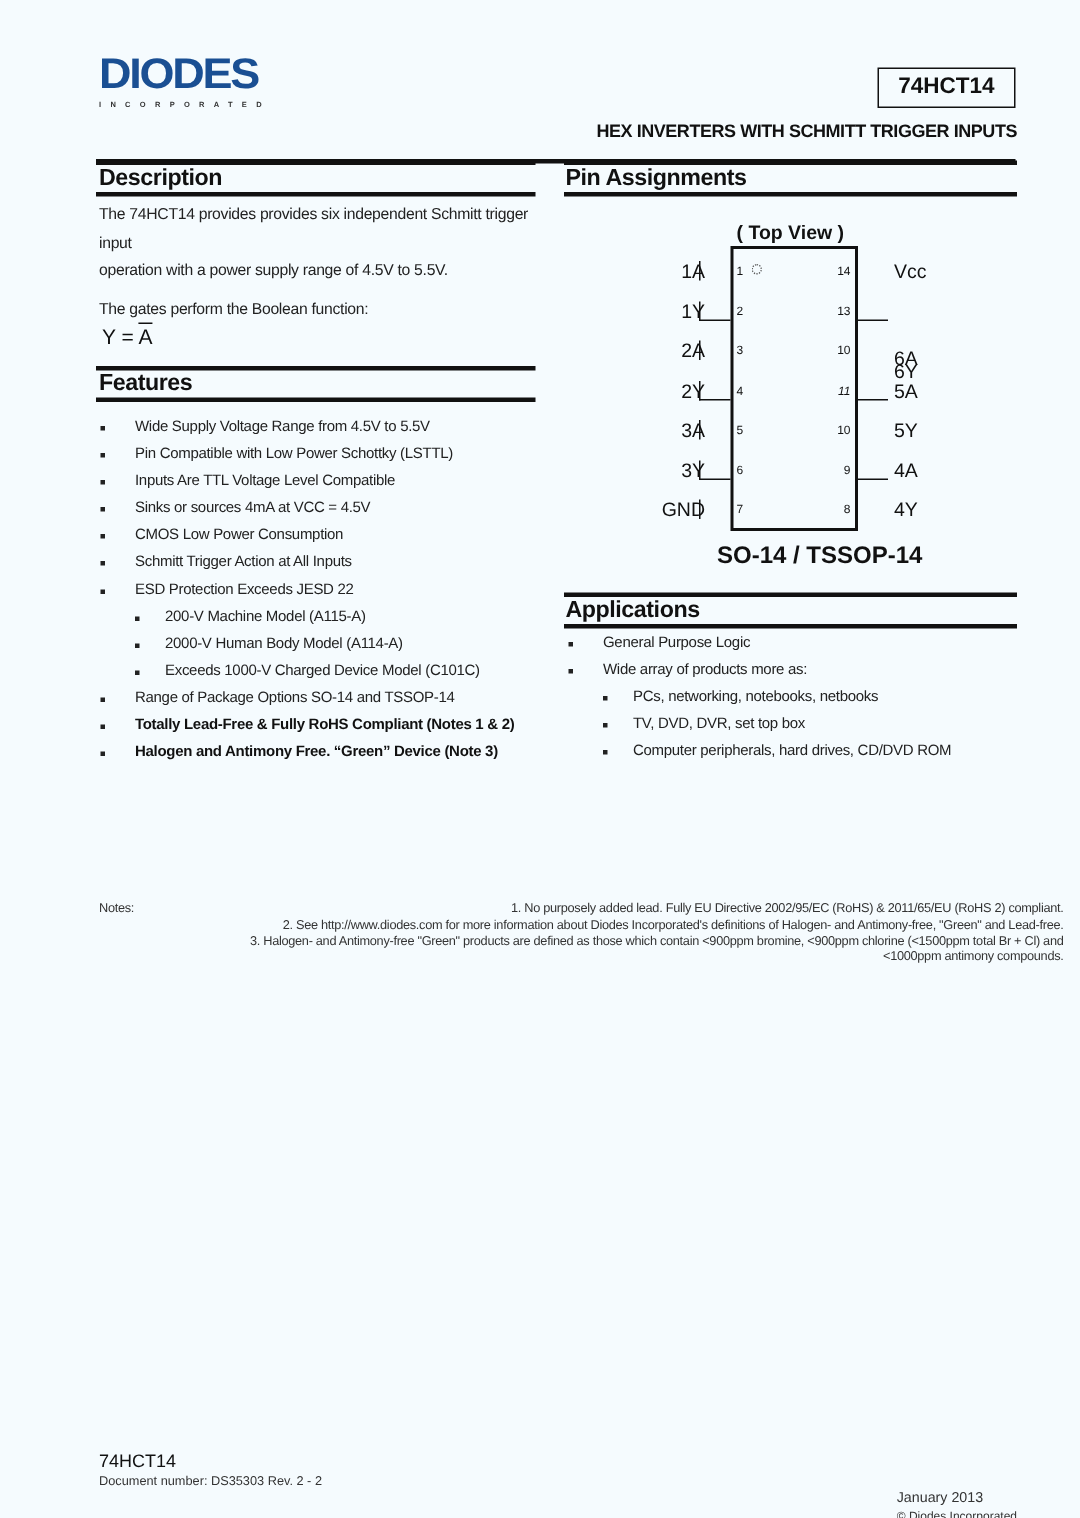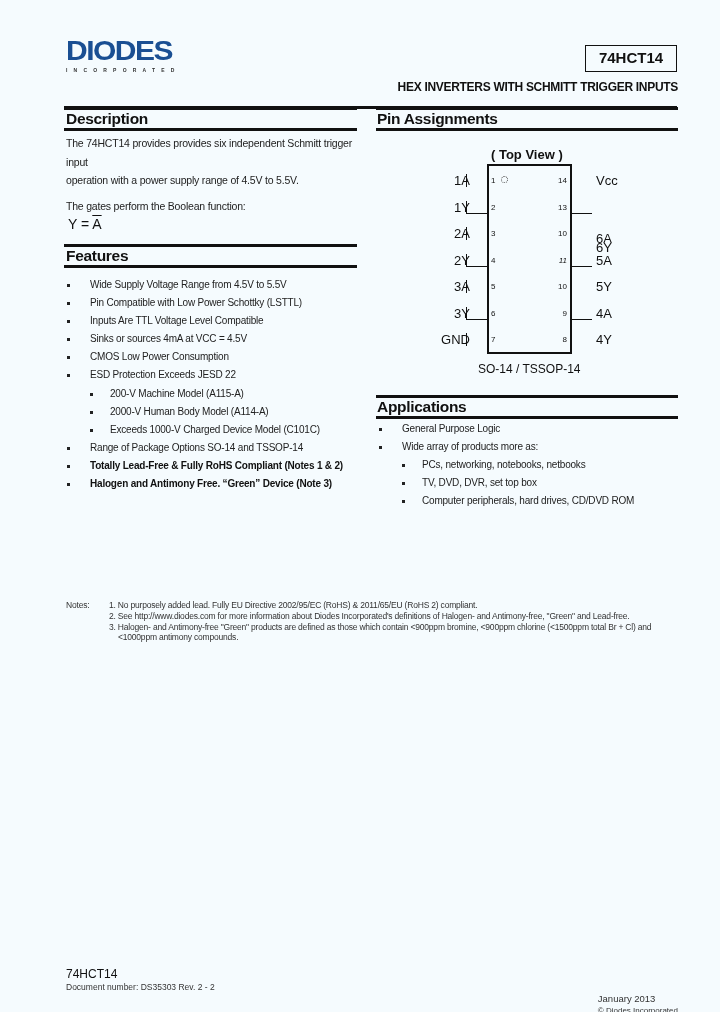--- a/index.html
+++ b/index.html
@@ -26,26 +26,26 @@
   .bullets .item::before { content: ""; position: absolute; left: 3px; top: 8px; width: 3px; height: 3px; background: #222; }
   .bullets .item.sub { padding-left: 46px; }
   .bullets .item.sub::before { left: 26px; }
   .bullets .item.bold { font-weight: bold; color: #111; }
 
   .pin-title { position: absolute; left: 491px; top: 147px; font-weight: bold; font-size: 13px; }
   .chip { position: absolute; left: 487px; top: 164px; width: 85px; height: 190px; border: 2px solid #111; }
   .pinlabel { position: absolute; font-size: 13px; color: #111; }
   .pinnum { position: absolute; font-size: 8px; color: #111; }
   .pinline { position: absolute; background: #111; }
-  .pkg-title { position: absolute; left: 478px; top: 362px; font-weight: normal; font-size: 12px; }
+  .pkg-title { position: absolute; left: 478px; top: 362px; font-weight: bold; font-size: 16px; }
 
   .notes { position: absolute; left: 66px; top: 600px; font-size: 8.5px; color: #333; line-height: 10.8px; letter-spacing: -0.2px; }
   .notes .label { position: absolute; left: 0; top: 0; }
   .notes .lines { position: absolute; left: 43px; top: 0; width: 600px; }
-  .notes .ln { white-space: nowrap; }
+  .notes .ln { white-space: nowrap; text-align: right; }
   .notes .indent { padding-left: 9px; }
 
   .footer-left { position: absolute; left: 66px; top: 967px; }
   .footer-part { font-size: 12px; }
   .footer-doc { font-size: 8.5px; color: #333; margin-top: 1px; }
   .footer-center { position: absolute; left: 300px; width: 120px; top: 1012px; text-align: center; }
   .footer-page { font-size: 9px; color: #333; }
   .footer-url { font-size: 9.5px; font-weight: bold; margin-top: 2px; }
   .footer-right { position: absolute; right: 42px; top: 993px; }
   .footer-date { font-size: 9.5px; color: #333; }
@@ -76,20 +76,21 @@
 
 <div class="rule" style="left:64px; width:293px; top:244px;"></div>
 <div class="section-title" style="left:66px; top:247px;">Features</div>
 <div class="rule" style="left:64px; width:293px; top:265px;"></div>
 <div class="bullets" style="left:64px; top:276px; width:300px;">
   <div class="item">Wide Supply Voltage Range from 4.5V to 5.5V</div>
   <div class="item">Pin Compatible with Low Power Schottky (LSTTL)</div>
   <div class="item">Inputs Are TTL Voltage Level Compatible</div>
   <div class="item">Sinks or sources 4mA at VCC = 4.5V</div>
   <div class="item">CMOS Low Power Consumption</div>
+  <div class="item">Schmitt Trigger Action at All Inputs</div>
   <div class="item">ESD Protection Exceeds JESD 22</div>
   <div class="item sub">200-V Machine Model (A115-A)</div>
   <div class="item sub">2000-V Human Body Model (A114-A)</div>
   <div class="item sub">Exceeds 1000-V Charged Device Model (C101C)</div>
   <div class="item">Range of Package Options SO-14 and TSSOP-14</div>
   <div class="item bold">Totally Lead-Free &amp; Fully RoHS Compliant (Notes 1 &amp; 2)</div>
   <div class="item bold">Halogen and Antimony Free. “Green” Device (Note 3)</div>
 </div>
 
 <div class="rule" style="left:376px; width:302px; top:107px;"></div>

